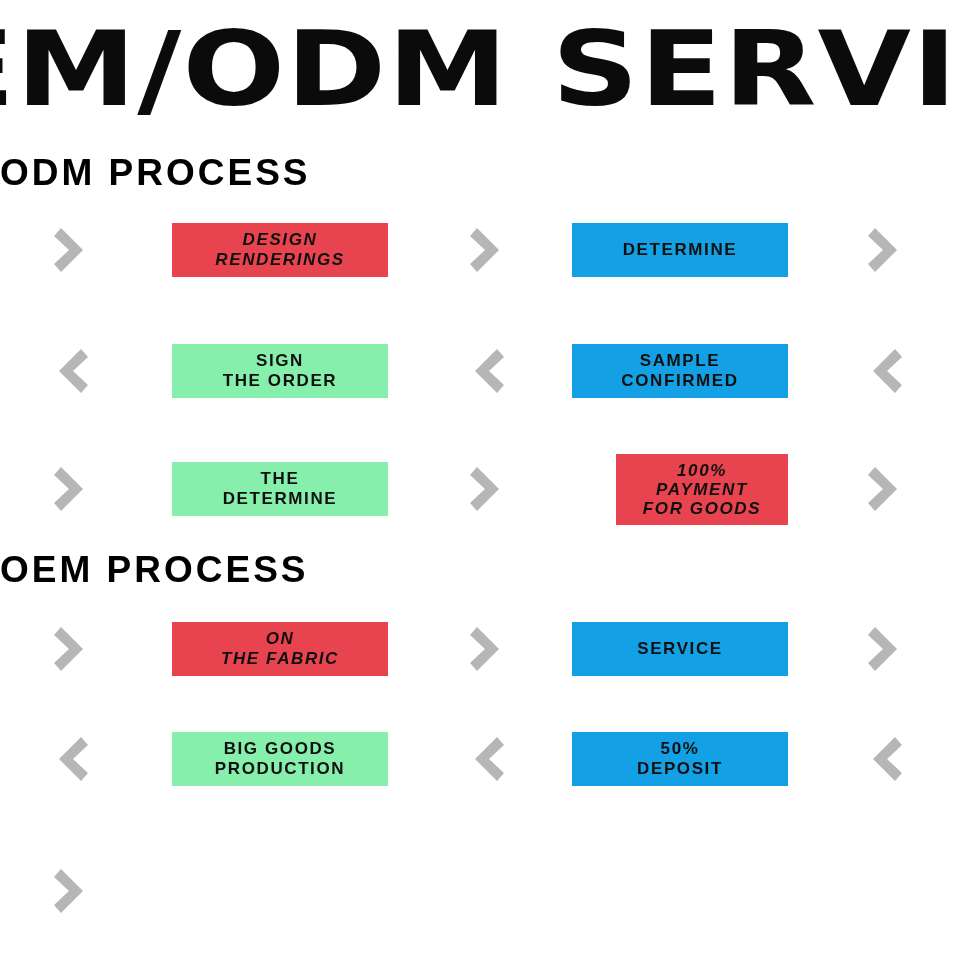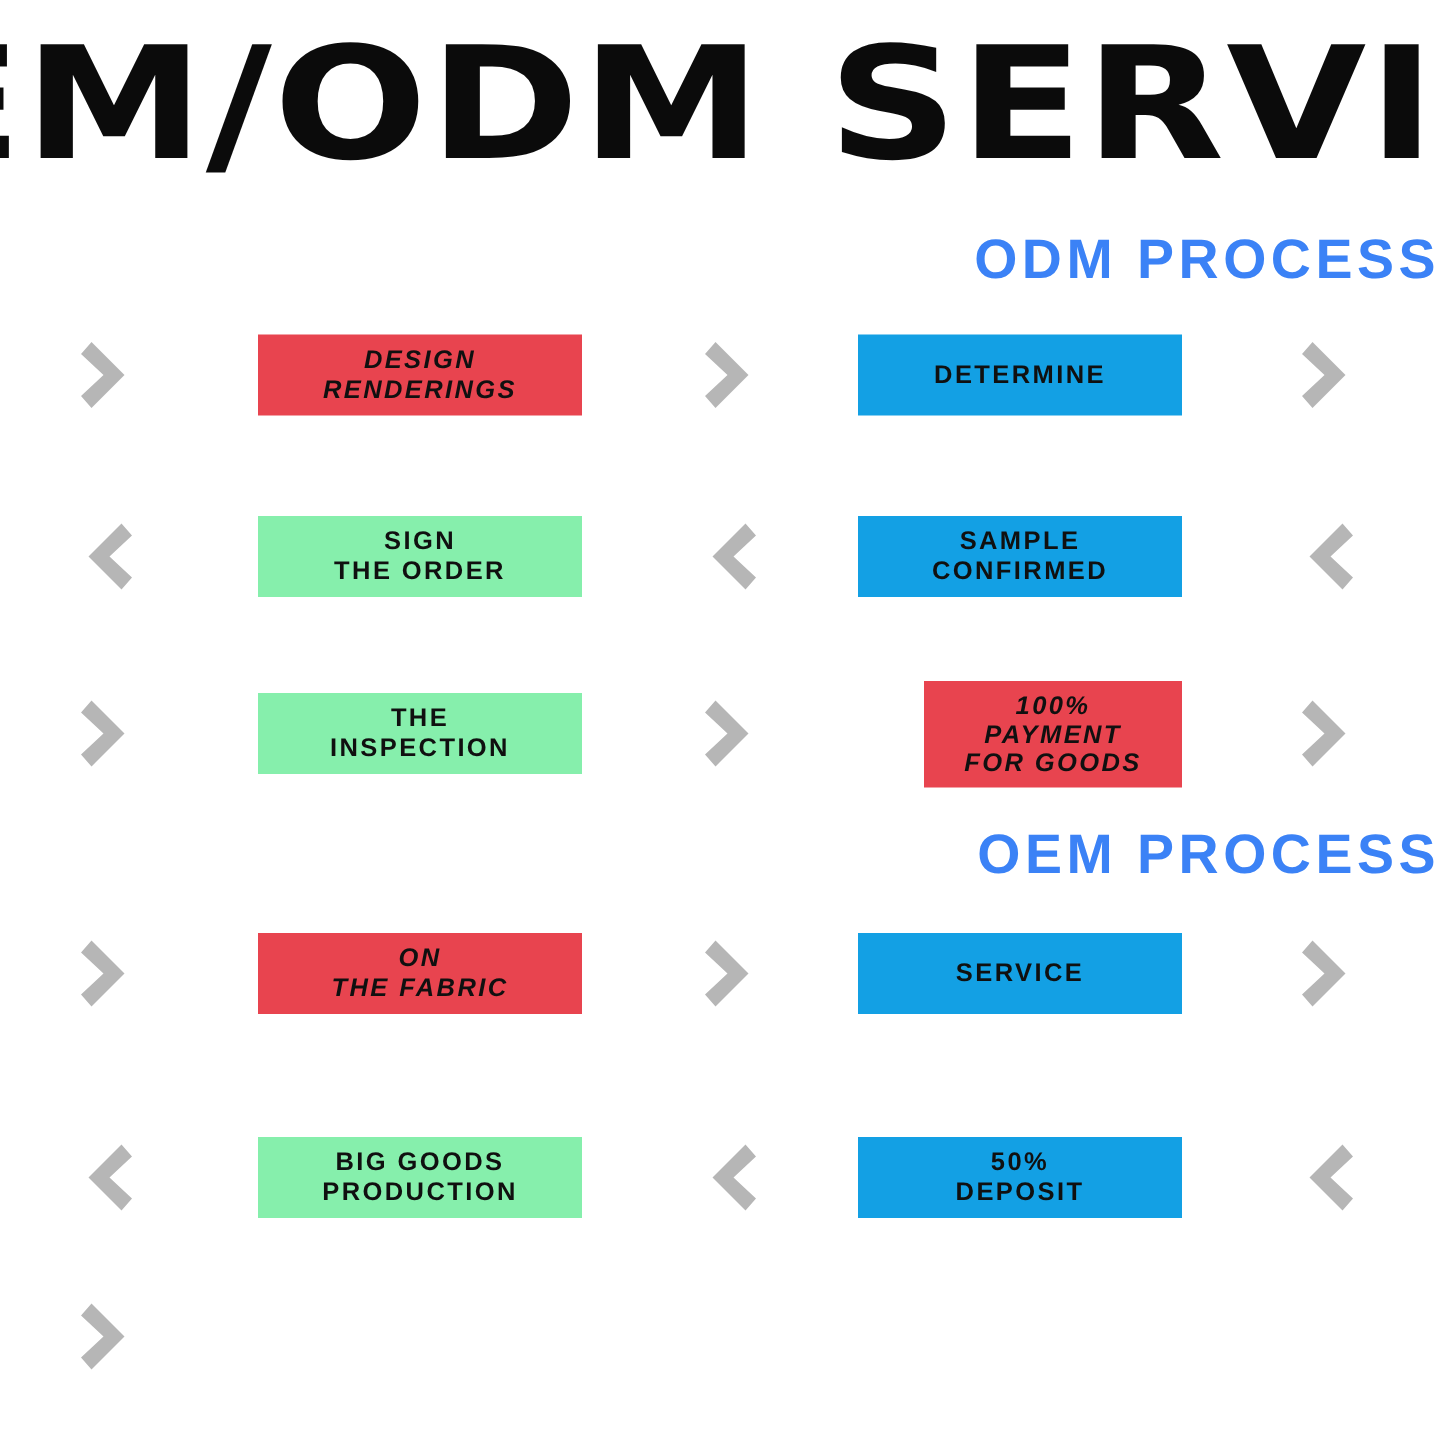--- a/index.html
+++ b/index.html
@@ -44,26 +44,26 @@
     
     transform: translateX(-50%) scale(1.16, 1.0);
     transform-origin: 50% 50%;
   }
 
   
   .section-heading {
     position: absolute;
     left: 0;
     width: 960px;
-    text-align: right;
+    text-align: left;
     font-family: "Liberation Sans", sans-serif;
     font-size: 37px;
     font-weight: 700;
     letter-spacing: 3.0px;
-    color: #3b82f6;
+    color: #000000;
   }
   #odm-heading { top: 152px; }
   #oem-heading { top: 549px; }
 
   
   .row {
     position: absolute;
     left: 0;
     width: 960px;
     height: 82px;
@@ -115,21 +115,21 @@
   .step-box.red    { background: #e8444f; font-style: italic; }
   .step-box.blue   { background: #13a0e4; }
   .step-box.orange { background: #86efac; }
   .step-box.tall   { line-height: 19px; margin-left: 44px; }
 
   
   #row-1 { top: 209px; }
   #row-2 { top: 330px; }
   #row-3 { top: 448px; }
   #row-4 { top: 608px; }
-  #row-5 { top: 744px; }
+  #row-5 { top: 718px; }
   #row-6 { top: 850px; }
 </style>
 </head>
 <body>
 
 <div id="page">
 
   <div class="banner">
     <div class="banner-title">OEM/ODM SERVICE</div>
   </div>
@@ -188,21 +188,21 @@
   </div>
 
   <div class="row" id="row-3">
     <div class="cell col-arrow-1">
       <svg class="chevron" viewBox="0 0 40 54" aria-hidden="true">
           <path d="M10 5 L32 27 L10 49 L3 41 L18 27 L3 13 Z"></path>
         </svg>
     </div>
     <div class="cell col-box-1">
       <div class="step-box orange">THE
-INSPECTION</div>
+DETERMINE</div>
     </div>
     <div class="cell col-arrow-2">
       <svg class="chevron" viewBox="0 0 40 54" aria-hidden="true">
           <path d="M10 5 L32 27 L10 49 L3 41 L18 27 L3 13 Z"></path>
         </svg>
     </div>
     <div class="cell col-box-2">
       <div class="step-box red tall">100%
 PAYMENT
 FOR GOODS</div>

